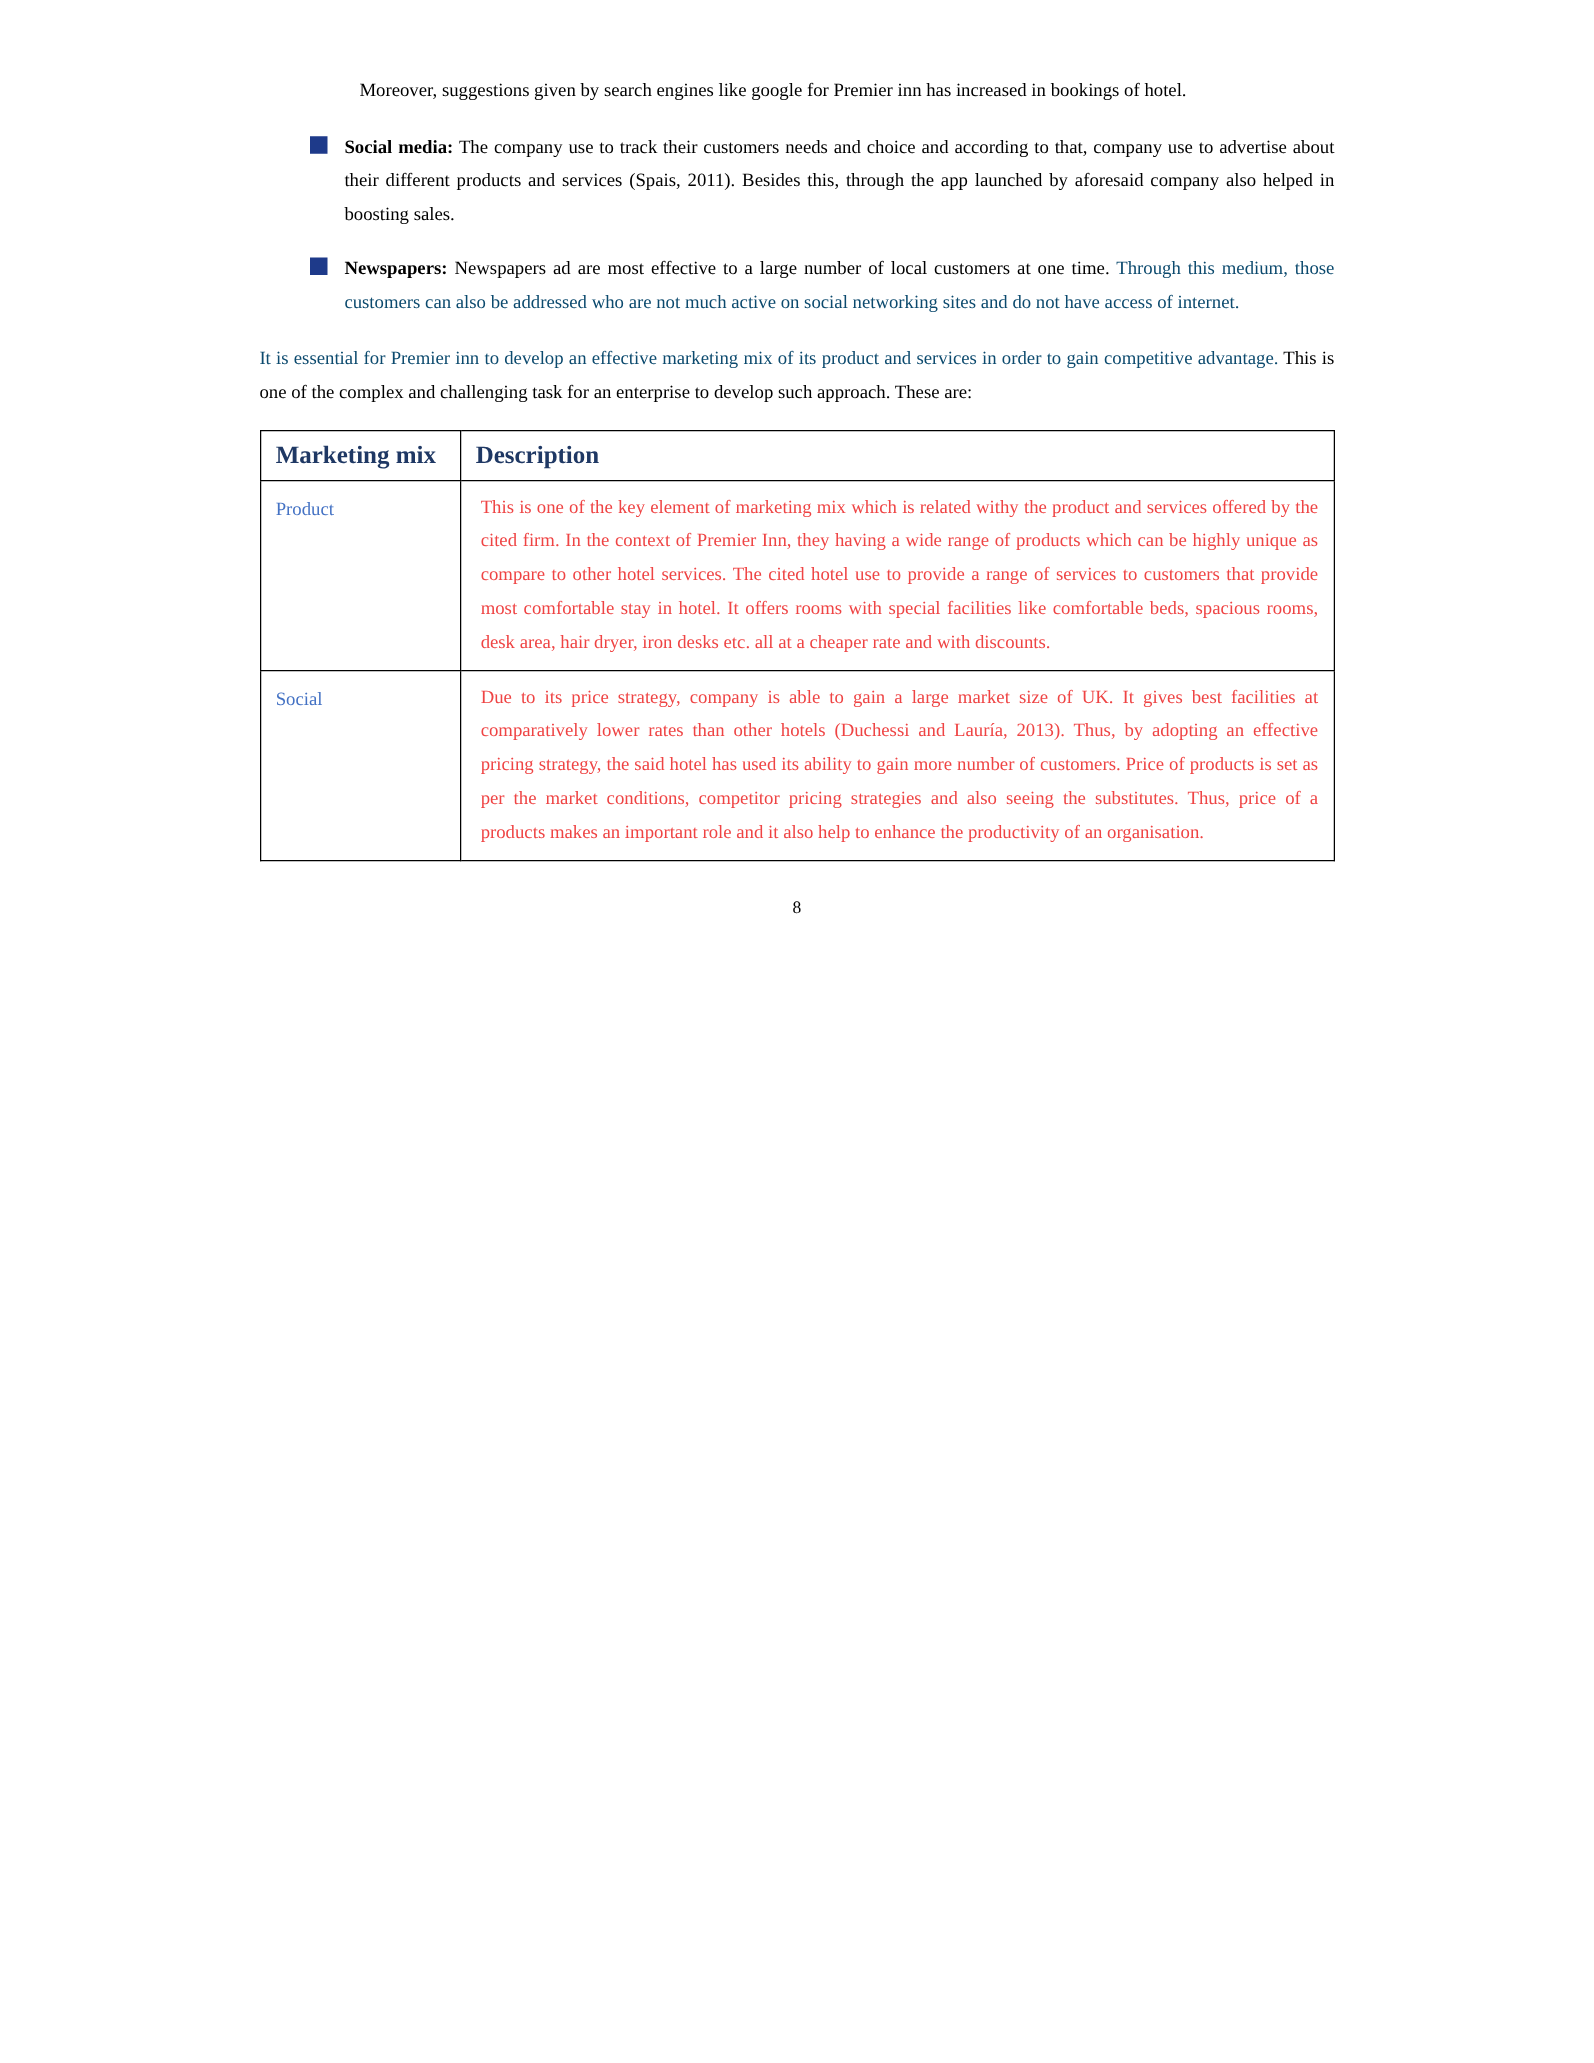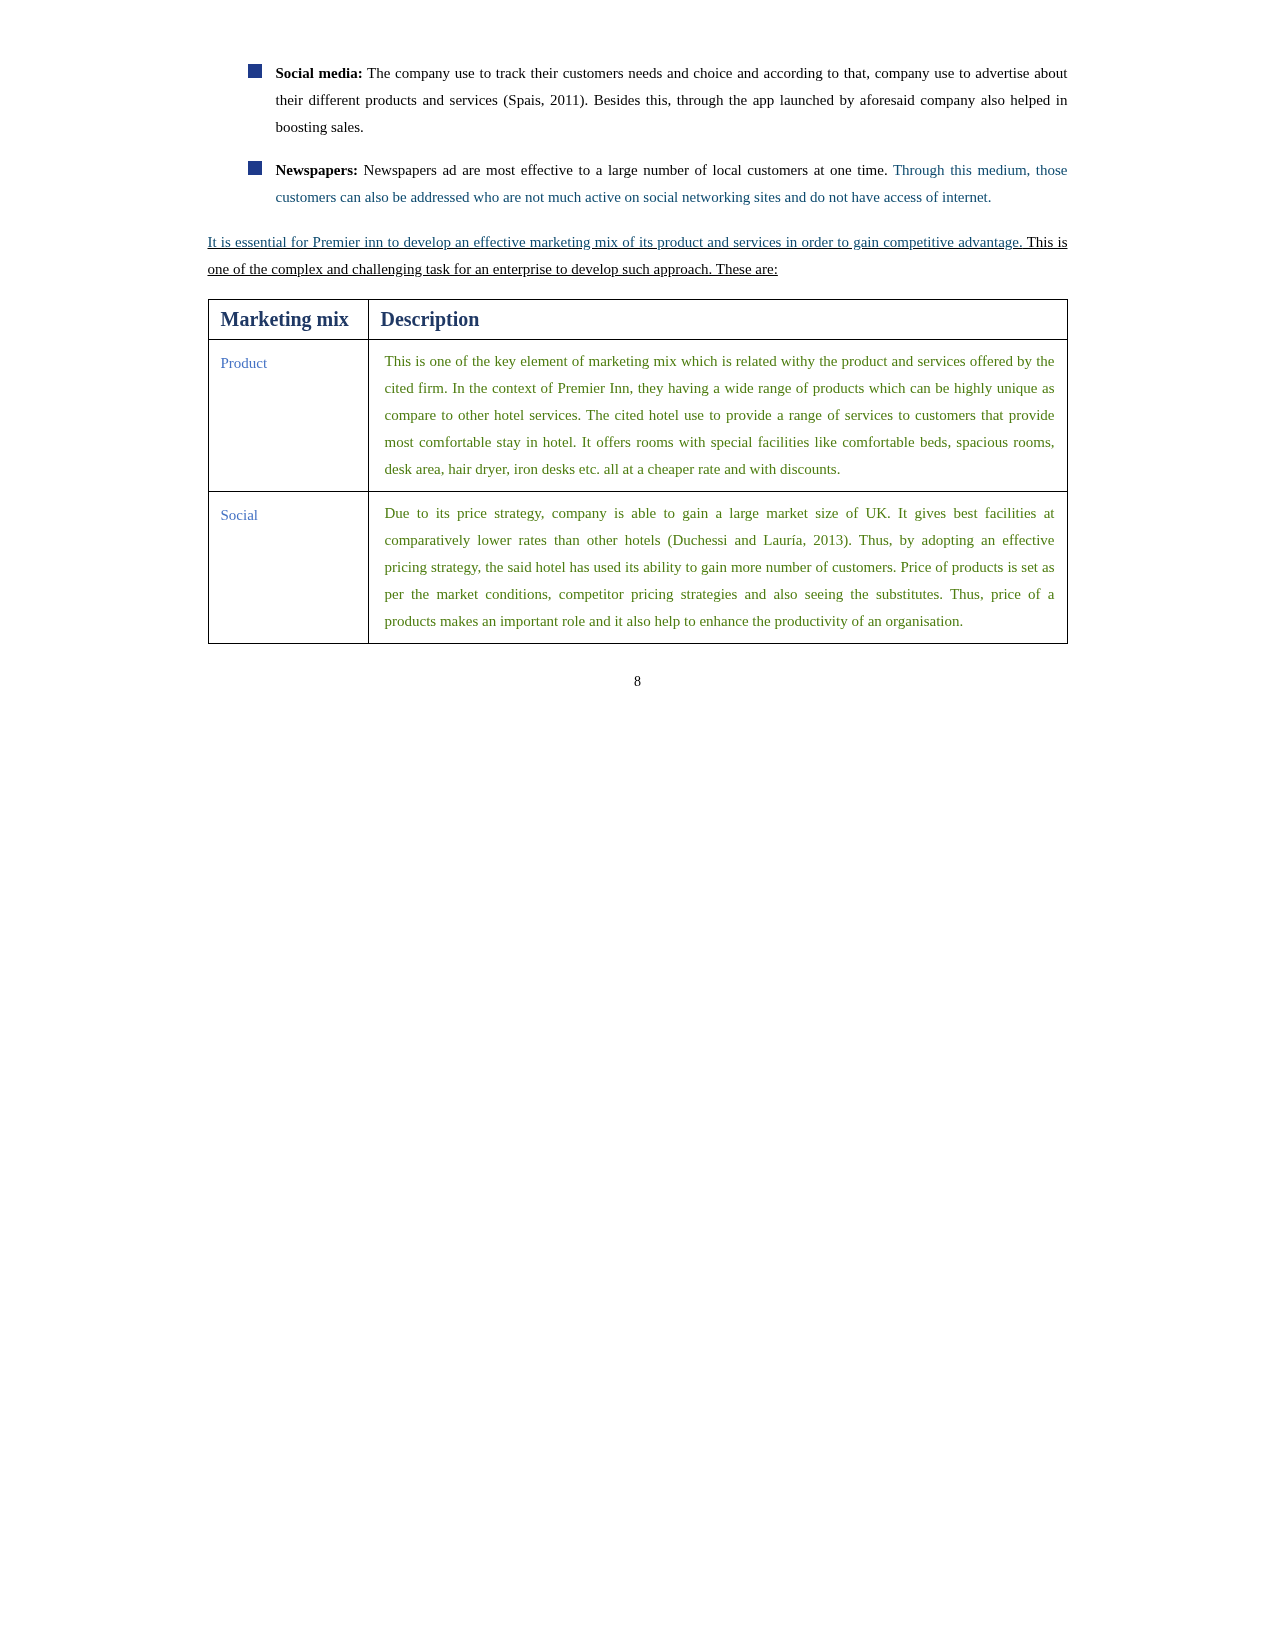--- a/index.html
+++ b/index.html
@@ -76,21 +76,20 @@
 
     .section-intro-black {
       color: #000000;
       display: inline;
     }
 
     .section-paragraph {
       text-align: justify;
       line-height: 1.8;
       margin-bottom: 16px;
-      text-decoration: underline;
     }
 
     table {
       width: 100%;
       border-collapse: collapse;
       margin-top: 10px;
       margin-bottom: 30px;
     }
 
     table th {
@@ -113,36 +112,37 @@
 
     .td-label {
       color: #4472c4;
       font-weight: normal;
       width: 160px;
       vertical-align: top;
       padding-top: 10px;
     }
 
     .td-desc {
-      color: #4d7c0f;
+      color: #ef4444;
       padding-left: 16px;
     }
 
     .page-number {
       text-align: center;
       margin-top: 20px;
       font-size: 14px;
       color: #000;
     }
   </style>
 </head>
 <body>
 
 <div class="page">
 
+  <p class="intro-paragraph">Moreover, suggestions given by search engines like google for Premier inn has increased in bookings of hotel.</p>
 
   <ul class="bullet-list">
 
     <li>
       <span class="bullet-square"></span>
       <span class="bullet-content">
         <strong>Social media:</strong>
         <span> The company use to track their customers needs and choice and according to that, company use to advertise about their different products and services (Spais, 2011). Besides this, through the app launched by aforesaid company also helped in boosting sales.</span>
       </span>
     </li>

